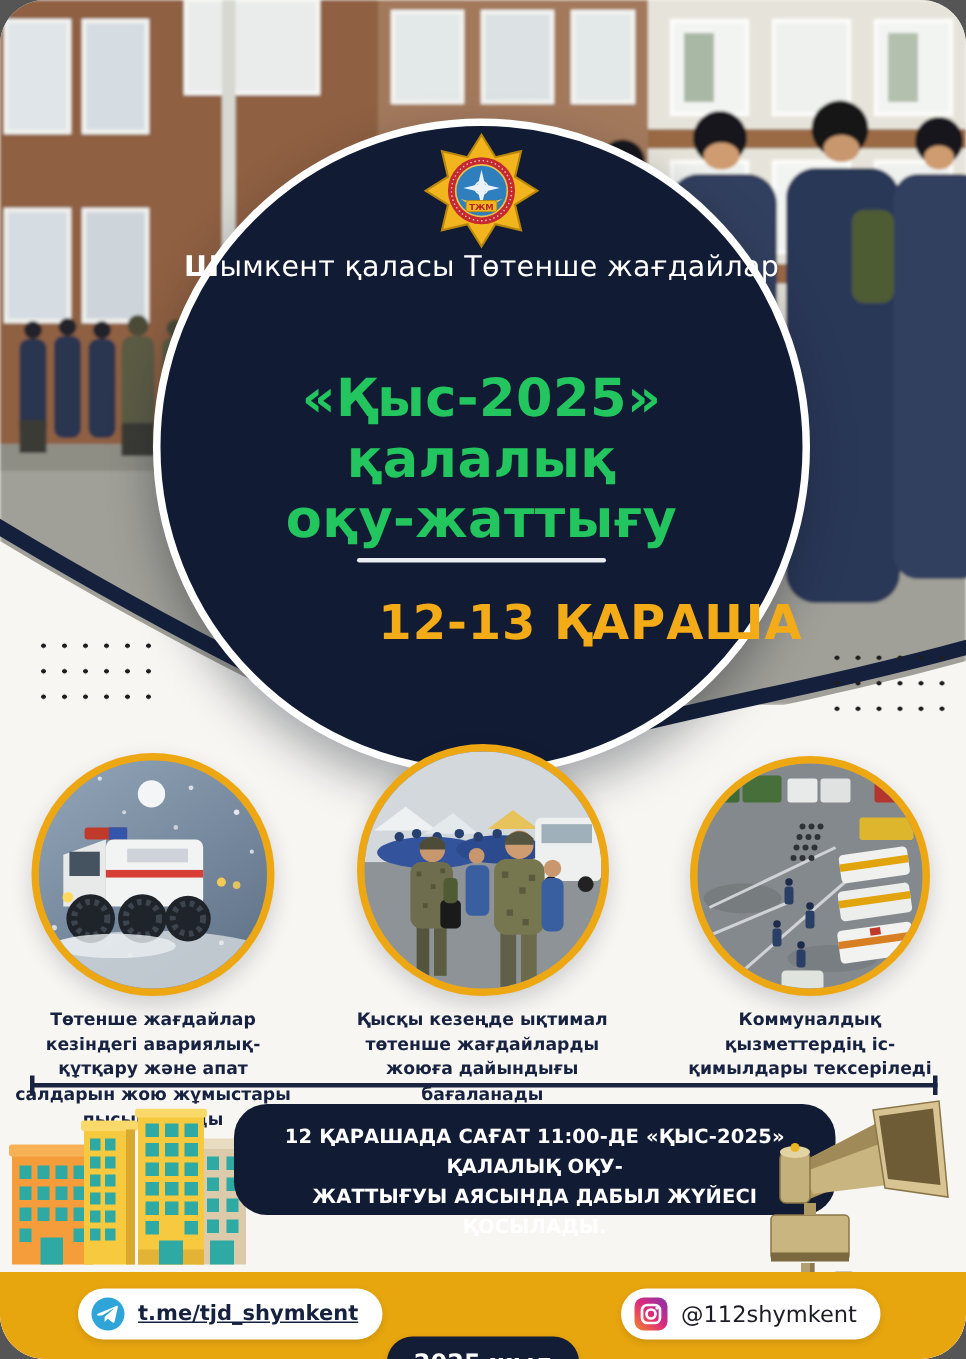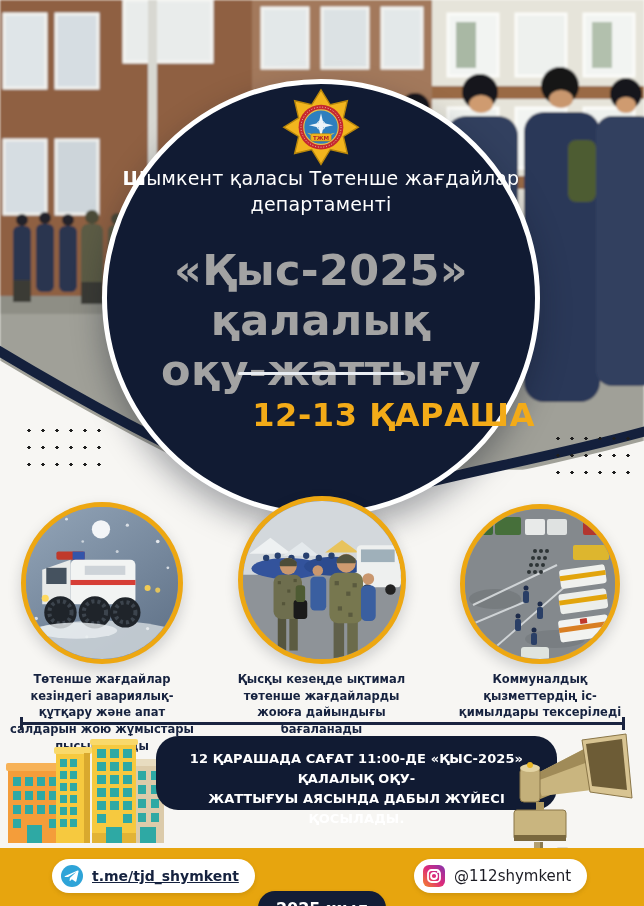--- a/index.html
+++ b/index.html
@@ -1,19 +1,20 @@
 <!DOCTYPE html>
 <html><head>
 <meta charset="utf-8">
 <style>
   html,body{margin:0;padding:0;background:#555;}
   .poster{
     position:relative;width:644px;height:906px;margin:0 auto;
     background:#f7f6f3;overflow:hidden;
     font-family:"DejaVu Sans",sans-serif;
+    border-radius:30px;
   }
   
   .hero{position:absolute;left:0;top:0;width:644px;height:470px;}
   
   .sweep{position:absolute;left:0;top:0;width:644px;height:906px;pointer-events:none;}
   
   .dots{
     position:absolute;width:83px;height:46px;
     background-image:radial-gradient(circle,#1e1e1e 1.5px,transparent 1.7px);
     background-size:14px 17px;
@@ -28,21 +29,21 @@
   }
   .emblem{position:absolute;left:50%;top:4px;transform:translateX(-50%);}
   .dept{
     position:absolute;left:0;top:82px;width:100%;
     text-align:center;color:#ffffff;font-size:19px;line-height:1.35;font-weight:500;
     letter-spacing:.2px;
   }
   .dept-line1::first-letter{font-weight:700;}
   .title{
     position:absolute;left:0;top:162px;width:100%;
-    text-align:center;color:#a3a3a3;font-size:43px;line-height:1.16;font-weight:700;
+    text-align:center;color:#22c55e;font-size:35px;line-height:1.16;font-weight:700;
     letter-spacing:.3px;
   }
   .divider{
     position:absolute;left:131px;top:288px;width:166px;height:3px;
     background:#e9edf2;border-radius:2px;
   }
   .date{
     position:absolute;left:0;top:312px;width:100%;
     text-align:right;color:#f3ab18;font-size:32px;font-weight:700;letter-spacing:.6px;
   }
@@ -209,21 +210,20 @@
       <circle cx="60" cy="42" r="21.5" fill="none" stroke="#ffffff" stroke-width="1" stroke-dasharray="1,2" opacity="0.75"></circle>
       <circle cx="60" cy="42" r="18.5" fill="#2f7fbe" stroke="#e8c24a" stroke-width="1.2"></circle>
       <polygon points="60,27 62.5,37.5 73,40 62.5,42.5 60,53 57.5,42.5 47,40 57.5,37.5" fill="#ecf3f8"></polygon>
       <circle cx="60" cy="40" r="4.5" fill="none" stroke="#ecf3f8" stroke-width="1.2"></circle>
       <path d="M45,48 Q60,59 75,48 Q60,53 45,48 Z" fill="#e8c24a"></path>
       <rect x="49" y="49" width="22" height="8" rx="2" fill="#f2b51e" stroke="#b8860b" stroke-width="0.6"></rect>
       <text x="60" y="55.5" text-anchor="middle" font-size="6" font-weight="bold" fill="#b3232a" font-family="DejaVu Sans, sans-serif">ТЖМ</text>
     </svg>
     <div class="dept">
       <div class="dept-line1">Шымкент қаласы Төтенше жағдайлар</div>
-      <div class="dept-line2">департаменті</div>
     </div>
     <div class="title">
       <div>«Қыс-2025» қалалық</div>
       <div>оқу-жаттығу</div>
     </div>
     <div class="divider"></div>
     <div class="date">12-13 ҚАРАША</div>
   </div>
 
   <div class="feature f1">

